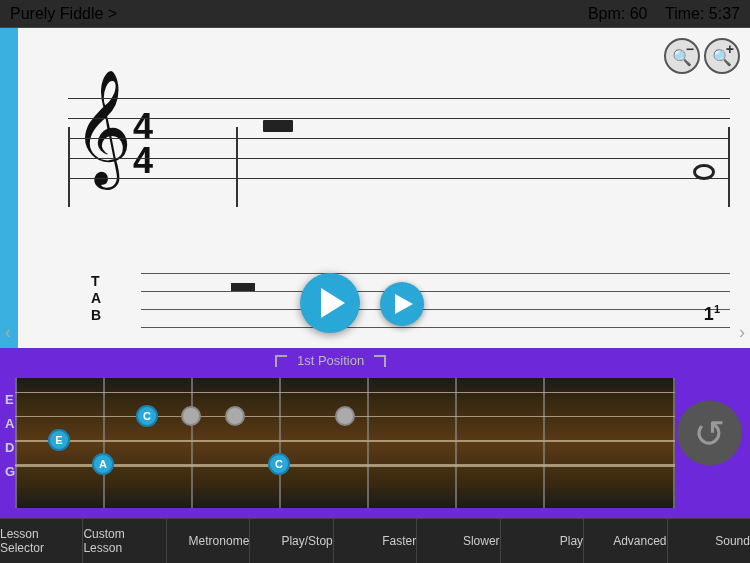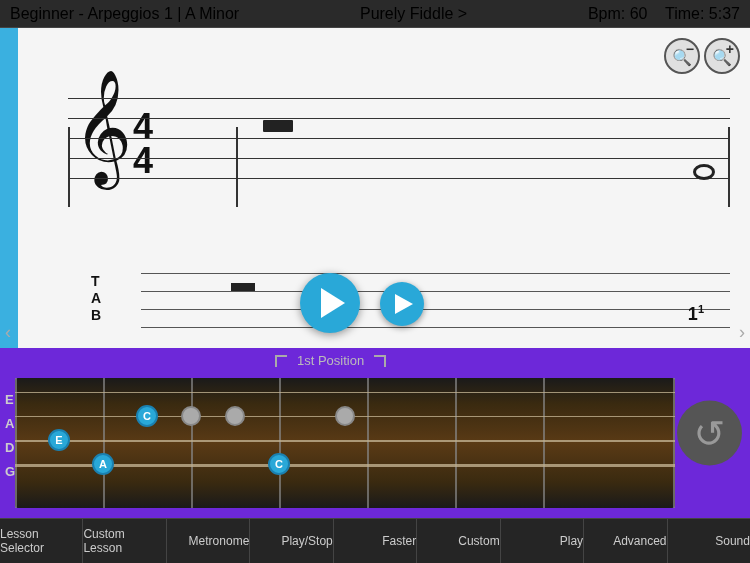--- a/index.html
+++ b/index.html
@@ -390,21 +390,20 @@
       background: #252525;
     }
     .toolbar-btn:last-child {
       border-right: none;
     }
   </style>
 </head>
 <body>
 
 <div id="top-bar">
-  <span>Beginner - Arpeggios 1  |  A Minor</span>
   <span>Purely Fiddle &gt;</span>
   <span>
     <span>Bpm: 60</span>
     &nbsp;&nbsp;
     <span>Time: 5:37</span>
   </span>
 </div>
 
 <div id="sheet-area">
   <div id="blue-bar"></div>
@@ -452,21 +451,21 @@
         <span>T</span><br><span>A</span><br><span>B</span>
       </div>
       <div class="tab-lines">
         <div class="tab-line" style="top: 0px;"></div>
         <div class="tab-line" style="top: 18px;"></div>
         <div class="tab-line" style="top: 36px;"></div>
         <div class="tab-line" style="top: 54px;"></div>
 
         <div style="position:absolute; top:10px; left:90px; width:24px; height:8px; background:#222;"></div>
 
-        <div class="tab-num" style="right: 26px; top: 30px;">1<sup class="tab-sup">1</sup></div>
+        <div class="tab-num" style="right: 10px; top: 30px;">1<sup class="tab-sup">1</sup></div>
       </div>
     </div>
   </div>
 
   <div id="play-btn"></div>
   <div id="next-btn"></div>
 
   <div id="scroll-left">‹</div>
   <div id="scroll-right">›</div>
 </div>
@@ -530,21 +529,21 @@
   <div class="toolbar-btn">
     <span>Metronome</span>
   </div>
   <div class="toolbar-btn">
     <span>Play/Stop</span>
   </div>
   <div class="toolbar-btn">
     <span>Faster</span>
   </div>
   <div class="toolbar-btn">
-    <span>Custom</span>
+    <span>Slower</span>
   </div>
   <div class="toolbar-btn">
     <span>Play</span>
   </div>
   <div class="toolbar-btn">
     <span>Advanced</span>
   </div>
   <div class="toolbar-btn">
     <span>Sound</span>
   </div>

